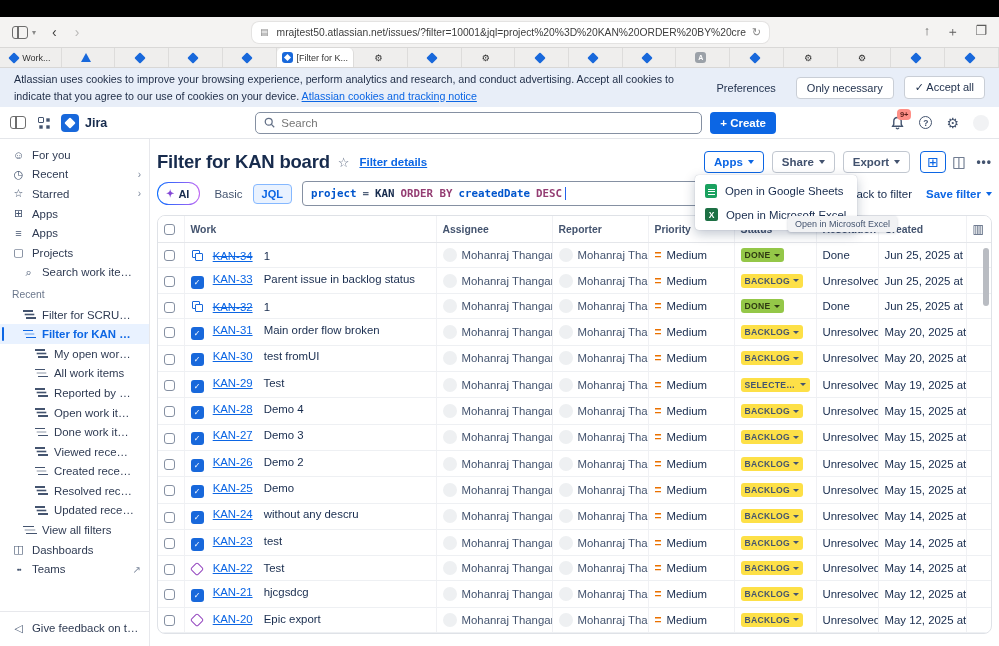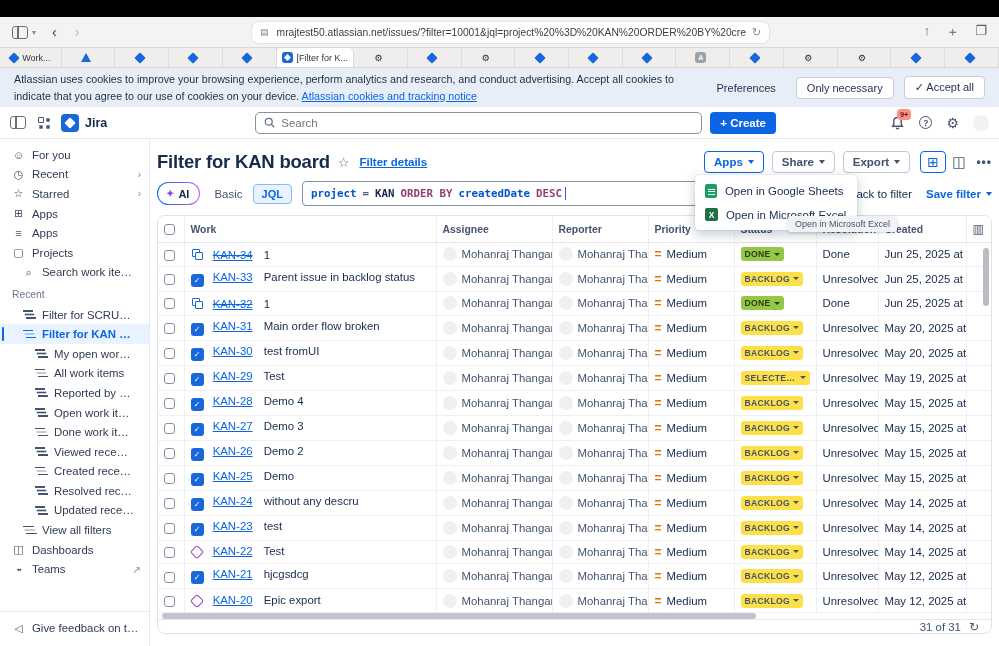--- a/index.html
+++ b/index.html
@@ -122,21 +122,21 @@
   .tok.field { color:#0055cc; } .tok.op { color:#505f79; } .tok.val { color:#172b4d; } .tok.kw { color:#943d73; }
   .caret-bar { width:1.3px; height:13px; background:#2563eb; margin-left:-3px; }
   .jql-search-btn { width:27px; height:25px; border:1px solid #8590a2; border-radius:4px; margin-left:6px;
     display:flex; align-items:center; justify-content:center; color:#44546f; background:#fff; }
   .goback { font-size:11.5px; color:#172b4d; margin:0 14px 0 18px; white-space:nowrap; }
   .savefilter { font-size:11.5px; font-weight:600; color:#0c66e4; display:inline-flex; align-items:center; gap:5px; white-space:nowrap; }
   .savefilter .cdn { width:0; height:0; border-left:3.5px solid transparent; border-right:3.5px solid transparent; border-top:4px solid #0c66e4; }
 
   
   .card { flex:1; border:1px solid #dfe2e7; border-radius:8px; margin-bottom:12px; overflow:hidden;
-    display:flex; flex-direction:column; position:relative; background:#fff; }
+    display:flex; flex-direction:row; position:relative; background:#fff; }
   table { border-collapse:collapse; table-layout:fixed; width:100%; font-size:11.4px; }
   th,td { overflow:hidden; white-space:nowrap; text-align:left; border-right:1px solid #f0f1f4; }
   th:last-child, td:last-child { border-right:none; }
   thead th { font-size:10.4px; font-weight:600; color:#44546f; padding:6px 6px; border-bottom:1px solid #e4e6ea; background:#fff; }
   tbody td { padding:4px 6px; border-bottom:1px solid #eef0f3; height:23.8px; color:#172b4d; }
   .cb { width:11px; height:11px; border:1.5px solid #8590a2; border-radius:3px; display:inline-block; vertical-align:middle; }
   .wi { width:13px; height:13px; display:inline-flex; align-items:center; justify-content:center;
     vertical-align:-2px; margin-right:6px; border-radius:3px; flex:0 0 auto; }
   .wi.task { background:#1868db; color:#fff; font-size:8px; }
   .wi.task::before { content:"✓"; }

